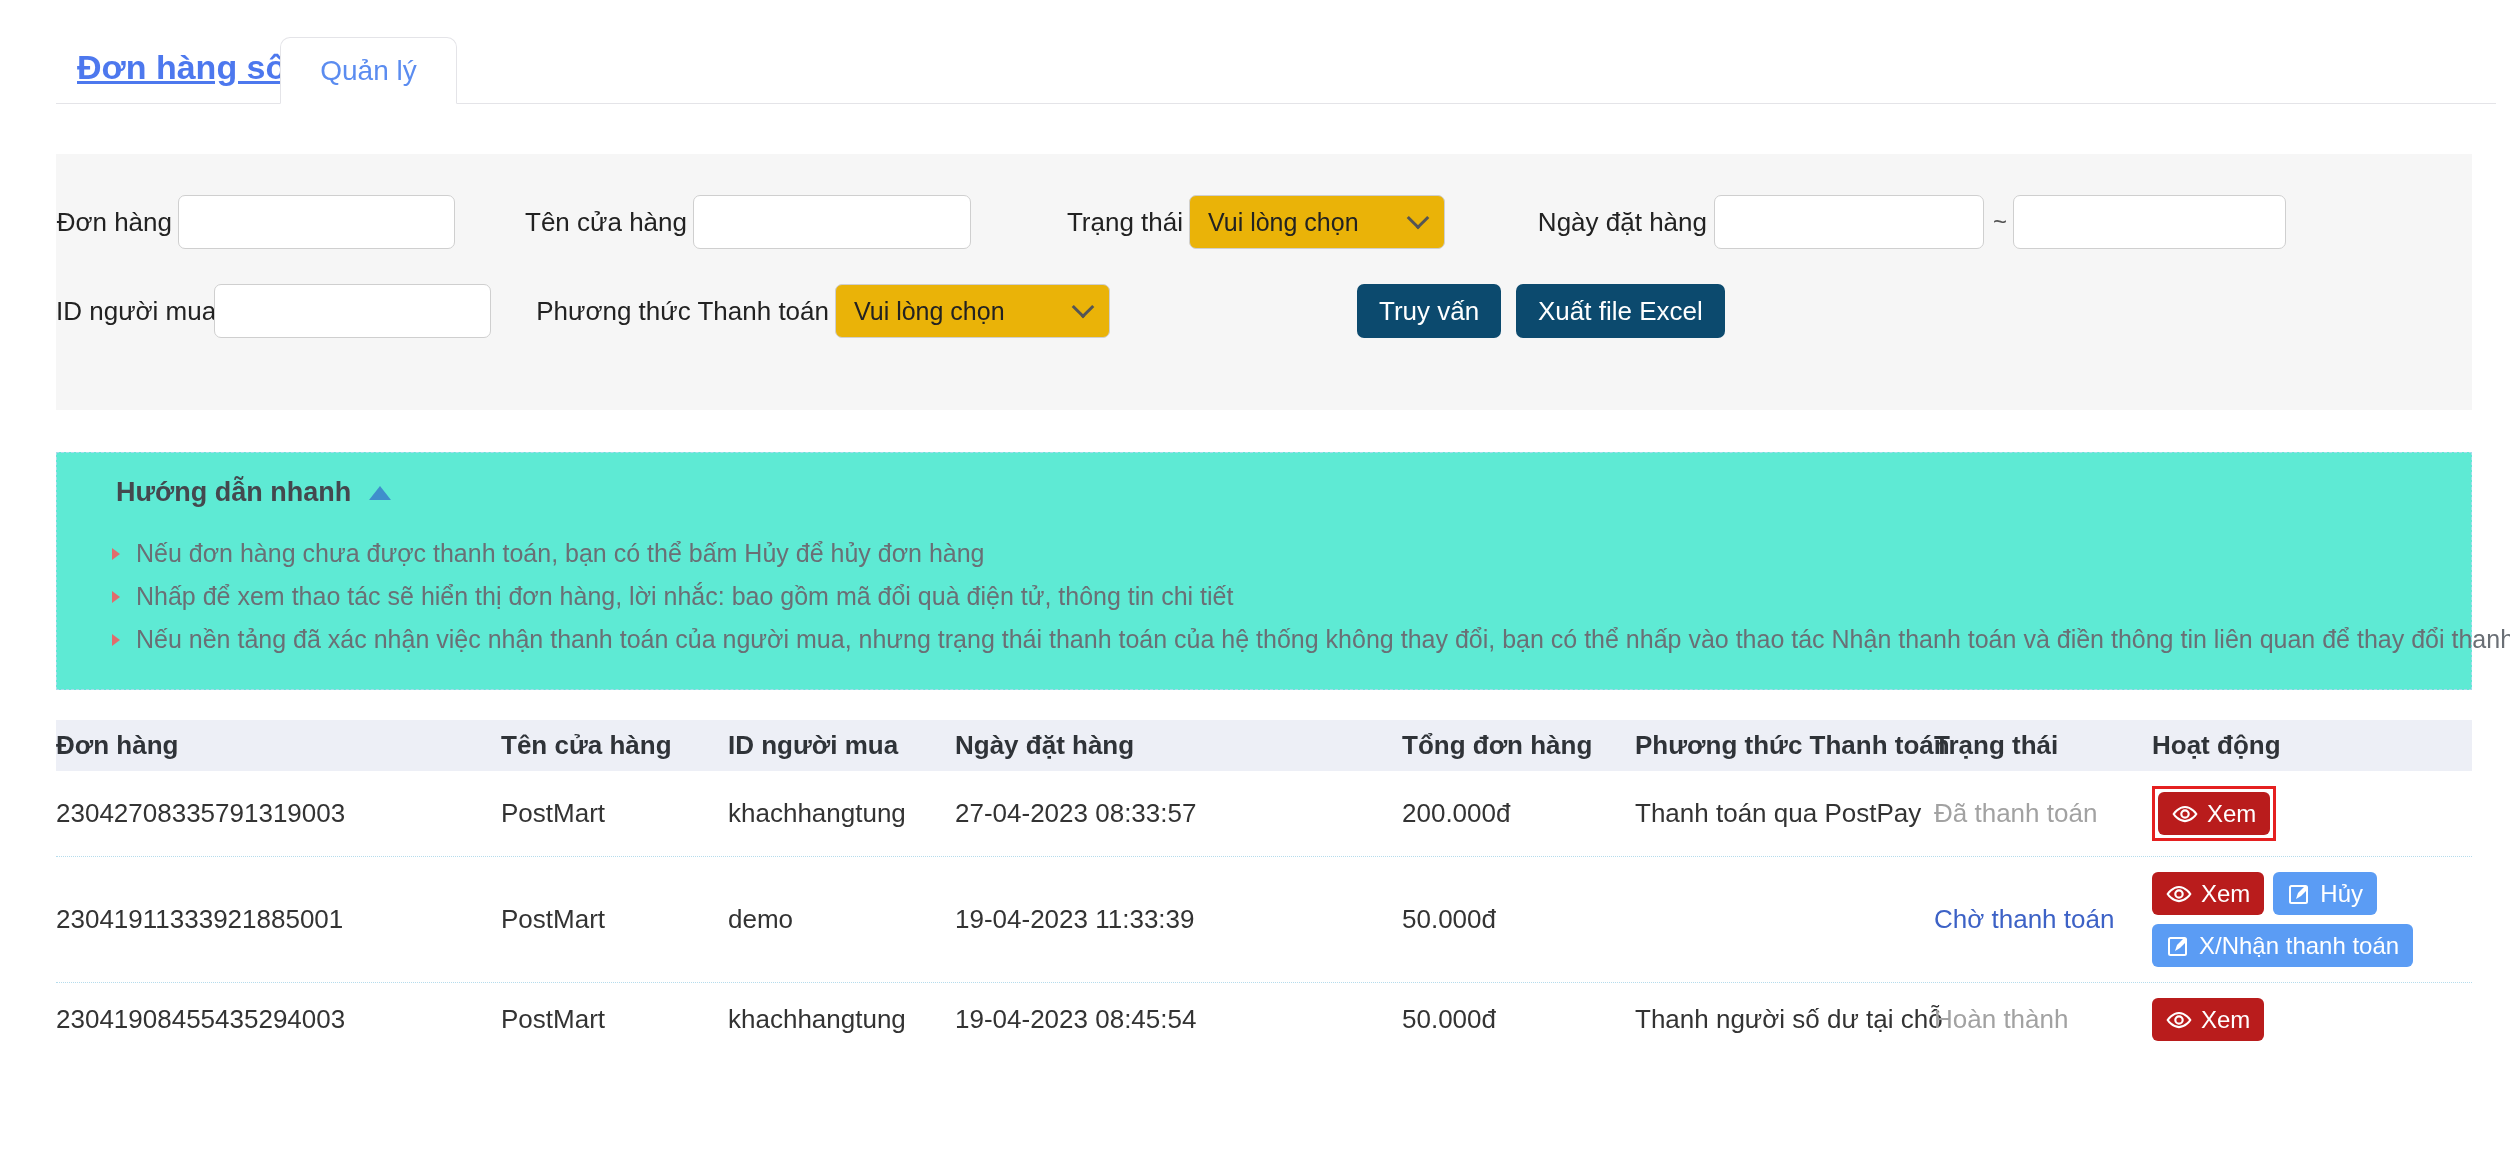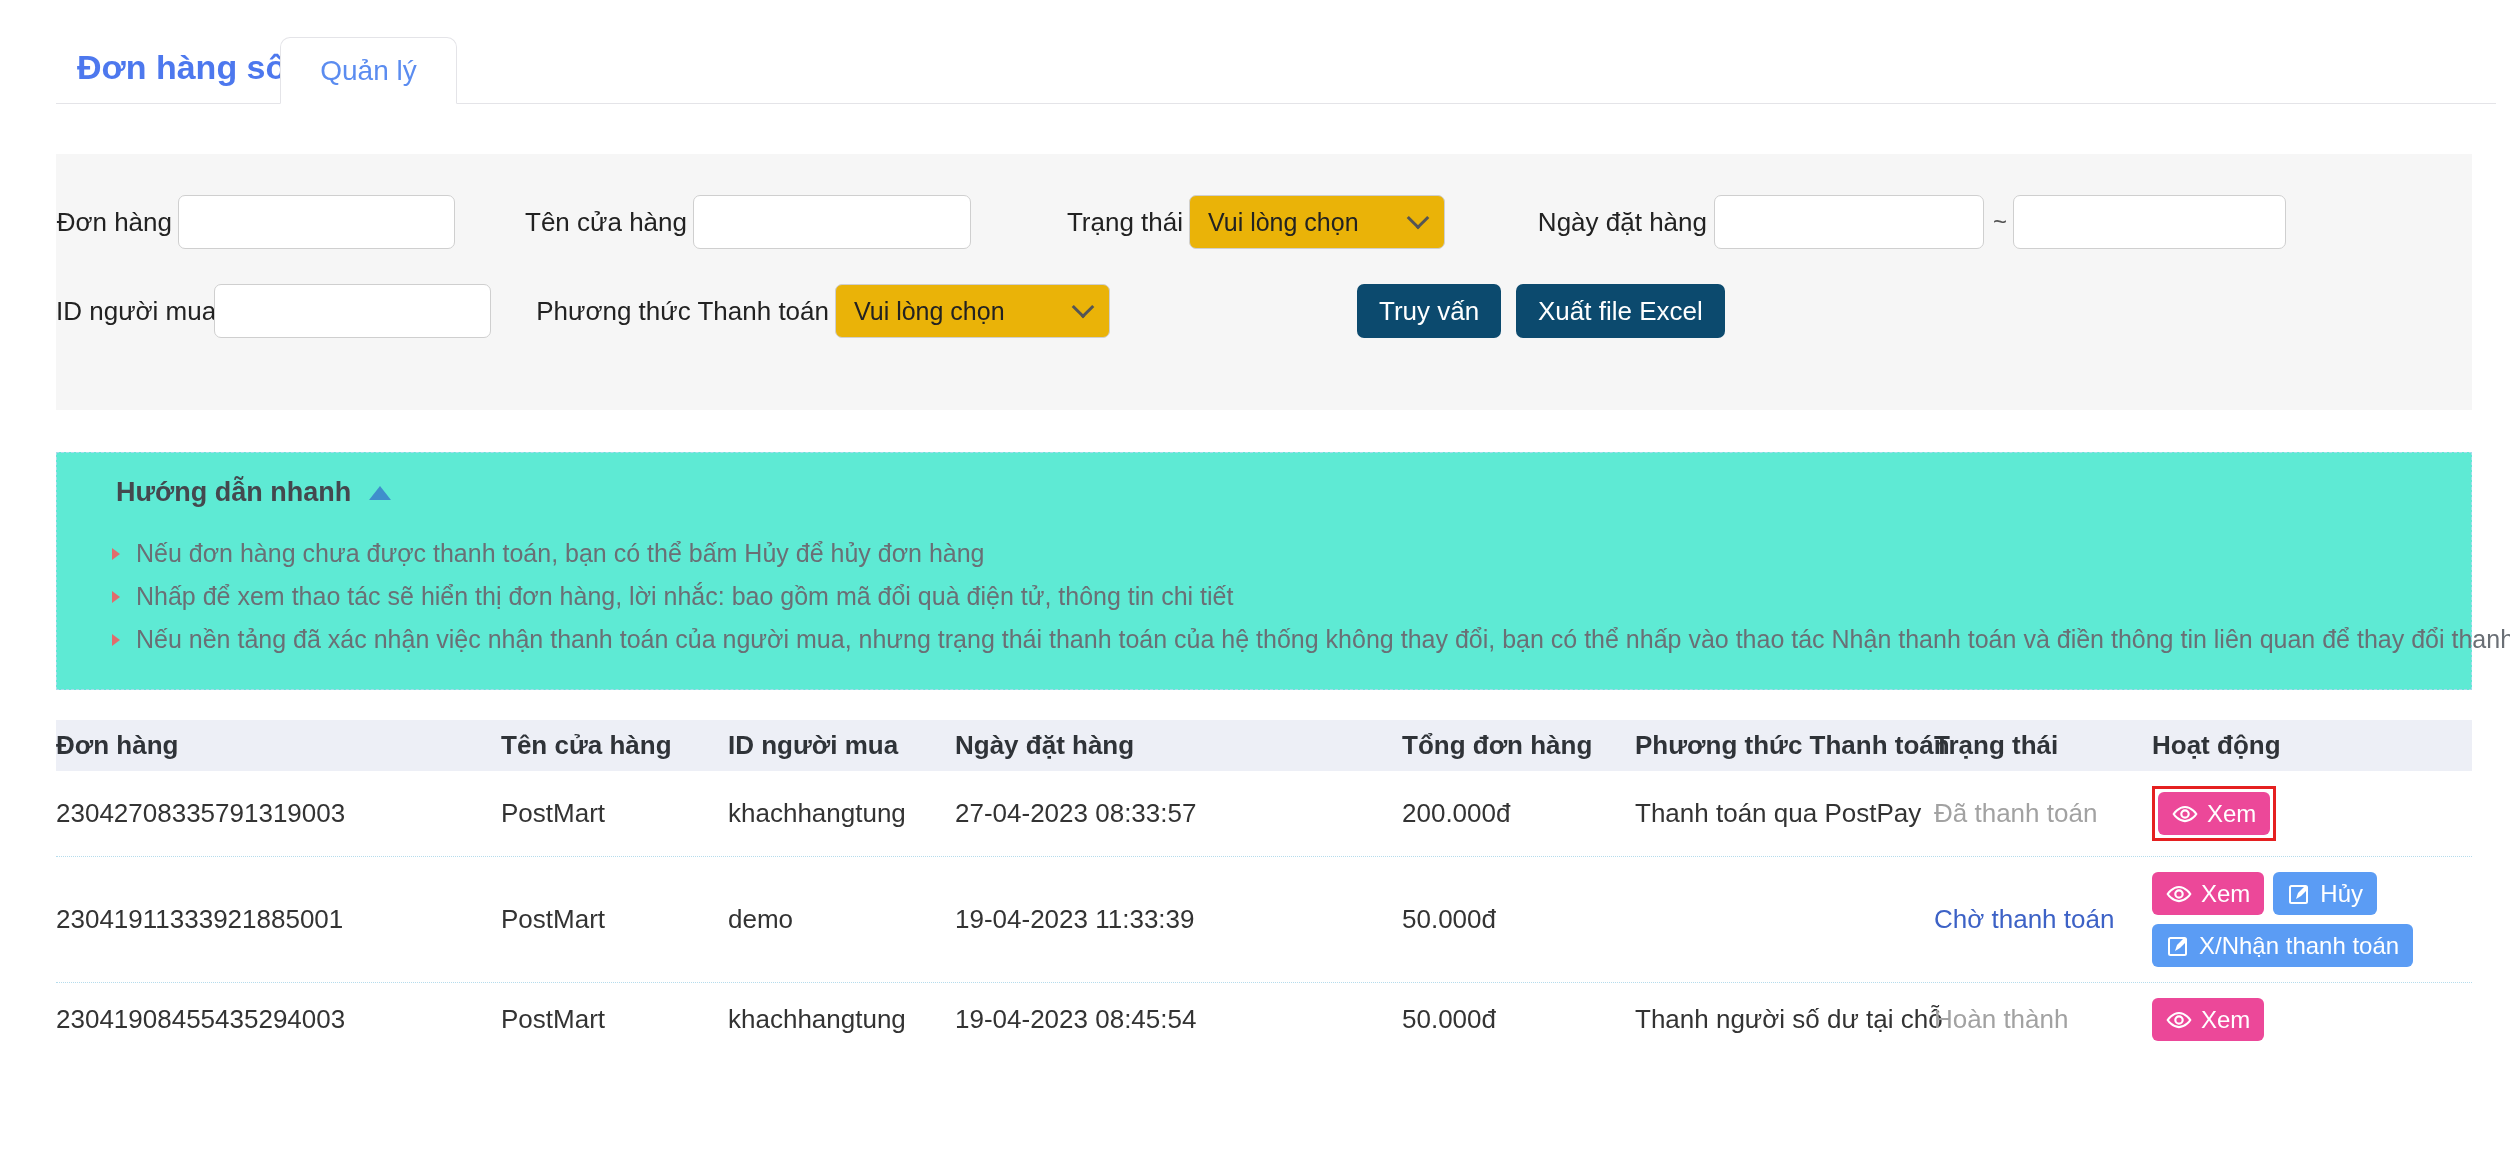--- a/index.html
+++ b/index.html
@@ -3,21 +3,21 @@
 <meta charset="utf-8">
 <style>
   * { margin: 0; padding: 0; box-sizing: border-box; }
   html, body { width: 2510px; height: 1160px; background: #ffffff;
     font-family: "Liberation Sans", sans-serif; color: #333; overflow: hidden; }
 
   
   .topbar { position: relative; height: 104px; margin: 0 14px 0 56px;
     border-bottom: 1px solid #e4e4e8; }
   .page-title { position: absolute; left: 21px; bottom: 16px;
-    font-size: 34px; font-weight: bold; color: #4d78ee; }
+    font-size: 34px; font-weight: bold; color: #4d78ee; text-decoration: underline; }
   .tab { position: absolute; left: 224px; bottom: -1px; width: 177px; height: 67px;
     background: #fff; border: 1px solid #e4e4e8; border-bottom: 1px solid #fff;
     border-radius: 10px 10px 0 0; display: flex; align-items: center; justify-content: center;
     font-size: 28px; color: #5b8cf0; cursor: pointer; }
 
   
   .filter-panel { position: relative; margin: 50px 38px 0 56px; height: 256px;
     background: #f6f6f6; }
   .f-label { position: absolute; height: 54px; line-height: 54px; text-align: right;
     font-size: 26px; color: #222; white-space: nowrap; }
@@ -63,21 +63,21 @@
   .t-cell { font-size: 26px; padding-right: 12px; white-space: nowrap; }
   .t-body .t-row { border-bottom: 1px dotted #b5dcec; padding: 15px 0; }
   .t-body .t-row:last-child { border-bottom: none; }
   .status-muted { color: #a2a2a2; }
   .status-link { color: #3d62c6; cursor: pointer; }
 
   .actions-cell { display: flex; flex-wrap: wrap; gap: 9px; align-items: center; }
   .btn { display: inline-flex; align-items: center; gap: 9px; height: 43px;
     border: none; border-radius: 6px; color: #fff; font-size: 24px; padding: 0 14px;
     cursor: pointer; font-family: "Liberation Sans", sans-serif; white-space: nowrap; }
-  .btn-green { background: #ec4899; justify-content: flex-end; }
+  .btn-green { background: #b91c1c; justify-content: flex-end; }
   .btn-blue { background: #5b9cf4; }
   .red-box { display: inline-block; border: 3px solid #e52020; padding: 3px; line-height: 0; }
   .icon-svg { display: block; }
 </style>
 </head>
 <body>
 
 <div class="topbar">
   <div class="page-title">Đơn hàng số</div>
   <div class="tab">Quản lý</div>

